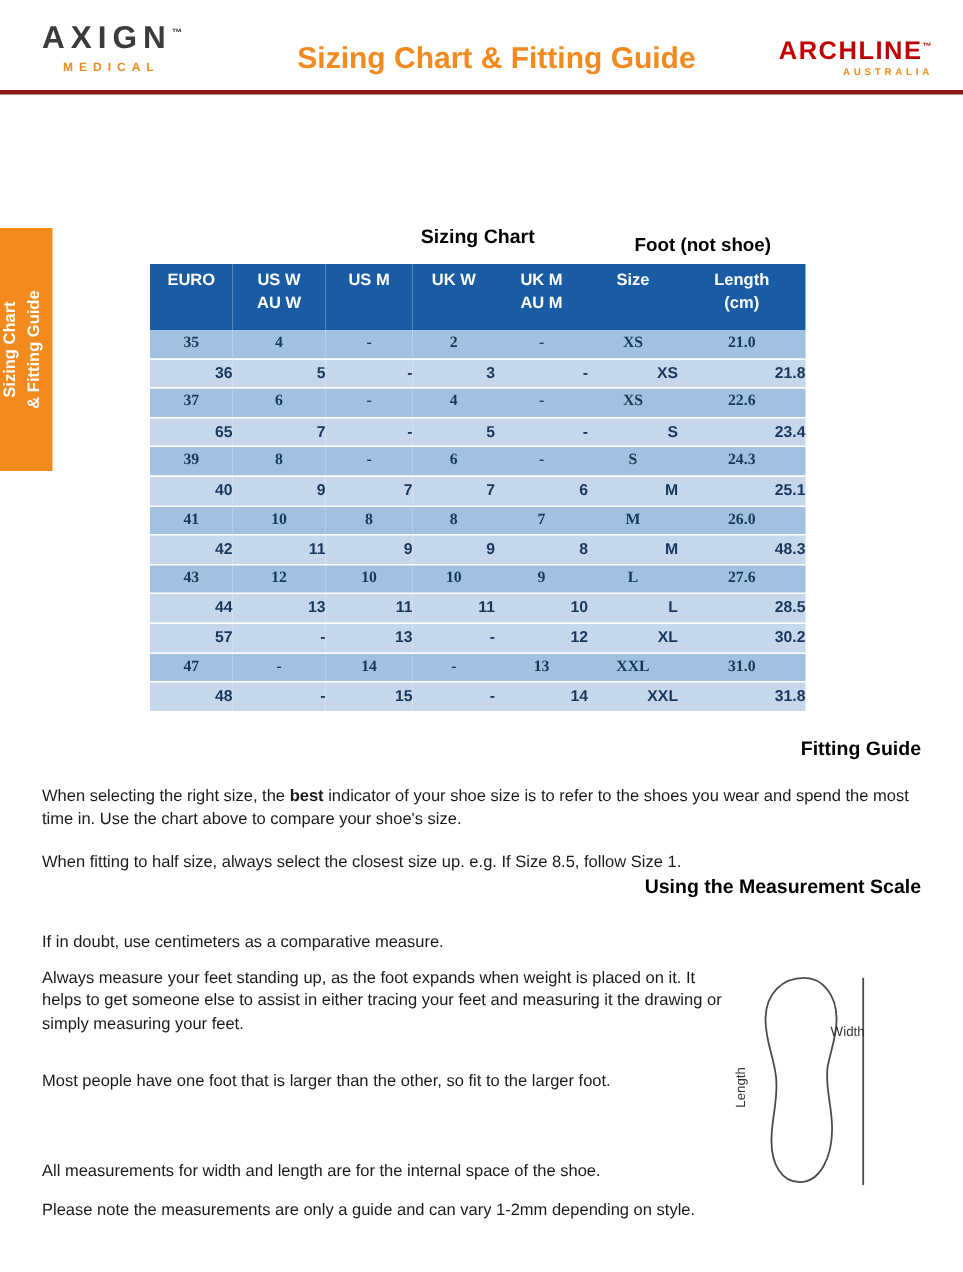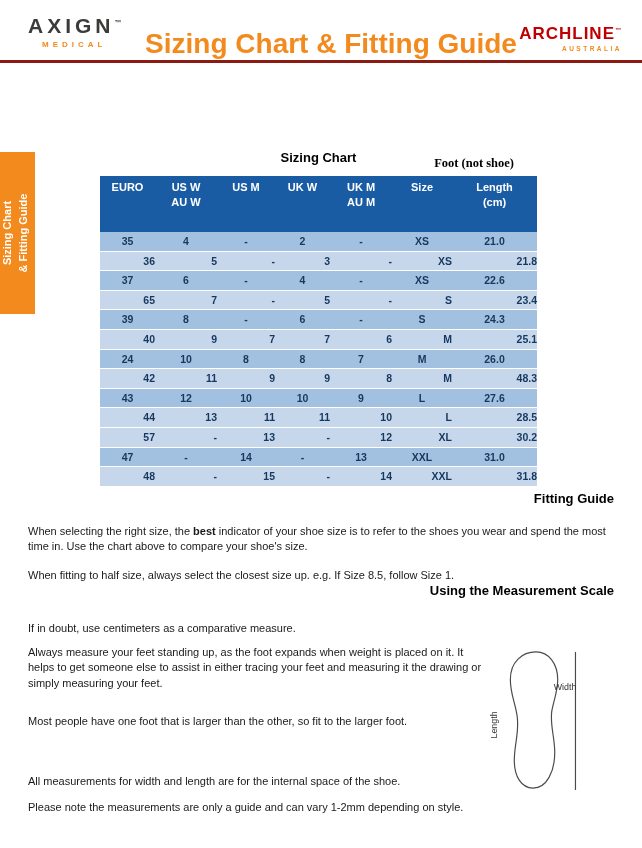--- a/index.html
+++ b/index.html
@@ -19,21 +19,21 @@
     color: var(--brand-dark, #3b3b3a);
   }
   .logo-left .tm { font-size: 7px; vertical-align: super; letter-spacing: 0; }
   .logo-left .brand-sub {
     font-size: 8px; font-weight: 700; letter-spacing: 4px;
     color: var(--orange, #f28a1e); margin-top: 2px; padding-left: 14px;
   }
   .page-title {
     position: absolute; left: 130px; right: 110px; top: 28px;
     text-align: center;
-    font-size: 28px; font-weight: 700;
+    font-size: 20px; font-weight: 700;
     color: var(--orange, #f28a1e);
   }
   .logo-right { position: absolute; right: 20px; top: 24px; text-align: right; }
   .logo-right .brand-name {
     font-size: 17px; font-weight: 800; letter-spacing: 1px;
     color: var(--brand-red, #c00000);
   }
   .logo-right .tm { font-size: 6px; vertical-align: super; }
   .logo-right .brand-sub {
     font-size: 6.5px; font-weight: 700; letter-spacing: 2.5px;
@@ -57,39 +57,39 @@
     color: #ffffff; font-weight: 700; font-size: 11px; line-height: 1.45;
   }
 
   
   .chart-title {
     position: absolute; left: 100px; width: 437px; top: 150px;
     text-align: center; font-size: 13px; font-weight: 700; color: #000;
   }
   .foot-note {
     position: absolute; right: 128px; top: 156px;
-    font-size: 12.5px; font-weight: 700; color: #000; font-family: Liberation Serif, serif;
+    font-size: 12.5px; font-weight: 700; color: #000;
   }
   .table-wrap { position: absolute; left: 100px; top: 176px; }
   table.sizing-table {
     border-collapse: collapse; table-layout: fixed; width: 437px;
   }
   .sizing-table th {
     background: var(--header-blue, #1a5ca4);
     color: #ffffff; font-size: 11px; font-weight: 700;
-    vertical-align: top; padding: 4px 0 16px 0; height: 36px;
+    vertical-align: top; padding: 4px 0 4px 0; height: 36px;
     text-align: center; line-height: 1.35;
   }
   .sizing-table td {
     font-size: 10.5px; font-weight: 700;
     color: var(--cell-text, #17375d);
     text-align: center; height: 18.6px; padding: 0;
     border-bottom: 1px solid #ffffff; line-height: 1;
   }
-  .sizing-table tr.row-a td { background: var(--row-dark, #a3c0df); }
+  .sizing-table tr.row-a td { background: var(--row-dark, #a3c0df); font-family: Liberation Serif, serif; }
   .sizing-table tr.row-b td { background: var(--row-light, #c5d6ec); text-align: right; }
   .sizing-table th:nth-child(1), .sizing-table td:nth-child(1) { width: 55px; }
   .sizing-table th:nth-child(2), .sizing-table td:nth-child(2) { width: 62px; }
   .sizing-table th:nth-child(3), .sizing-table td:nth-child(3) { width: 58px; }
   .sizing-table th:nth-child(4), .sizing-table td:nth-child(4) { width: 55px; }
   .sizing-table th:nth-child(5), .sizing-table td:nth-child(5) { width: 62px; }
   .sizing-table th:nth-child(6), .sizing-table td:nth-child(6) { width: 60px; }
   .sizing-table th:nth-child(7), .sizing-table td:nth-child(7) { width: 85px; }
 
   
@@ -224,21 +224,21 @@
         <tr class="row-b">
           <td>40</td>
           <td>9</td>
           <td>7</td>
           <td>7</td>
           <td>6</td>
           <td>M</td>
           <td>25.1</td>
         </tr>
         <tr class="row-a">
-          <td>24</td>
+          <td>41</td>
           <td>10</td>
           <td>8</td>
           <td>8</td>
           <td>7</td>
           <td>M</td>
           <td>26.0</td>
         </tr>
         <tr class="row-b">
           <td>42</td>
           <td>11</td>

